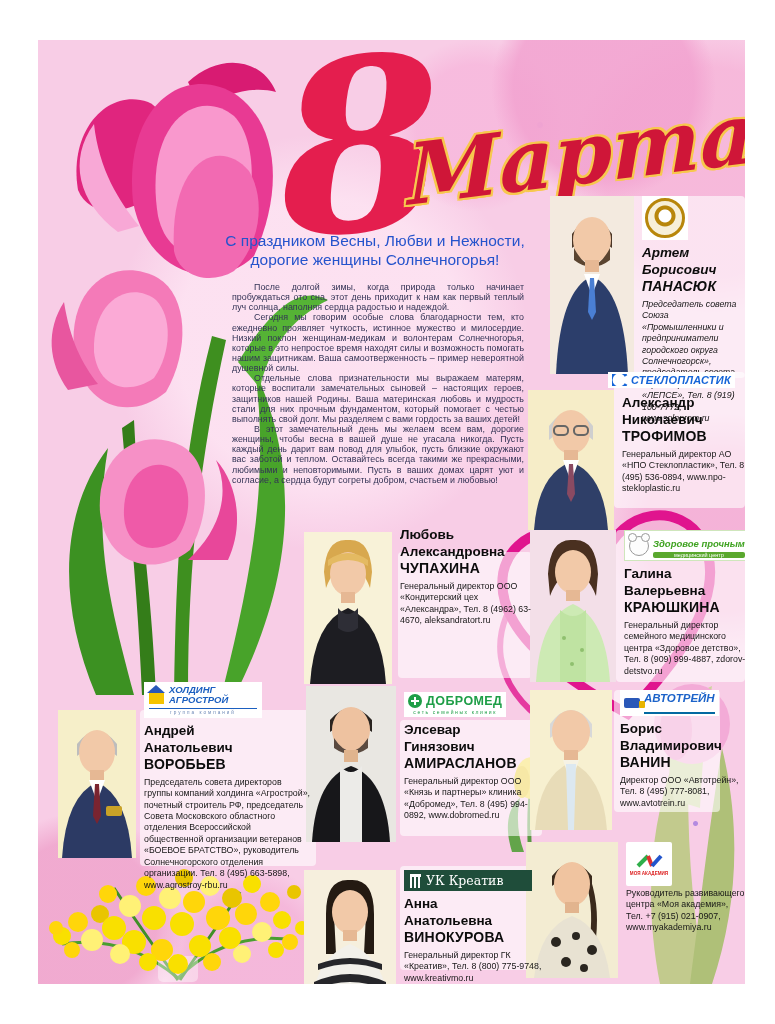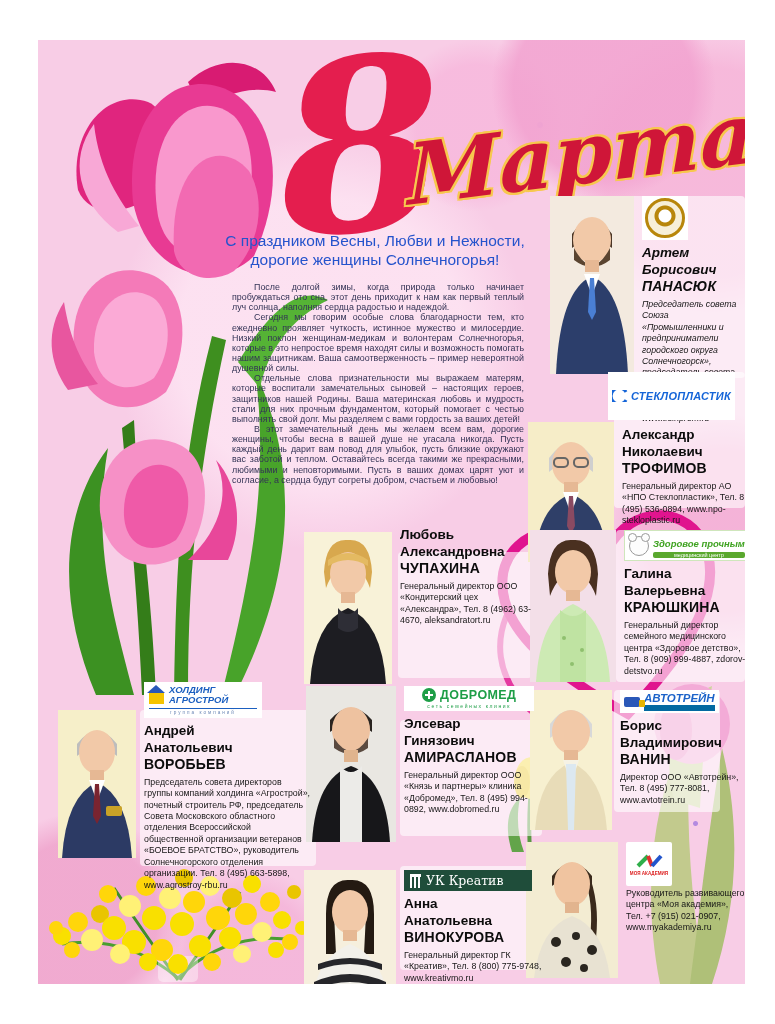--- a/index.html
+++ b/index.html
@@ -43,39 +43,39 @@
   .pname span{display:block;}
   .pname .last{font-size:14px;letter-spacing:.2px;}
   .pdesc{font-size:8.8px;line-height:1.3;color:#161616;}
 
   
   .logo{margin-bottom:2px;}
   .logo-box{background:#fff;border-radius:2px;}
   .emblem{width:46px;height:44px;background:#fff;display:flex;align-items:center;justify-content:center;}
   .em-ring{width:34px;height:34px;border-radius:50%;border:3px solid #b8860b;
      background:radial-gradient(circle at 50% 44%, #ffffff 0 6px, #b8860b 7px 10px, #f7efd8 11px);}
-  .steklo{display:flex;align-items:center;gap:3px;background:#fff;padding:18px 4px;width:fit-content;}
+  .steklo{display:flex;align-items:center;gap:3px;background:#fff;padding:2px 4px;width:fit-content;}
   .steklo .txt{color:#1565d8;font-weight:bold;font-style:italic;font-size:11px;letter-spacing:.3px;}
   .zdetstvo{display:flex;align-items:center;gap:4px;background:#fff;border:1px solid #cfe6bc;padding:2px 4px;width:116px;}
   .bear{flex:none;width:18px;height:18px;border:1.5px solid #9a9a9a;border-radius:50%;background:#fdfdfd;position:relative;}
   .bear:before,.bear:after{content:'';position:absolute;top:-4px;width:7px;height:7px;border-radius:50%;background:#fdfdfd;border:1.5px solid #9a9a9a;}
   .bear:before{left:-2px;} .bear:after{right:-2px;}
   .zd-t1{color:#3fa321;font-weight:bold;font-style:italic;font-size:9.5px;line-height:1.05;}
   .zd-t2{display:block;background:#5aa82e;color:#fff;font-size:5.5px;font-style:normal;text-align:center;border-radius:2px;padding:0 2px;margin-top:1px;}
   .avtotrein{display:flex;align-items:center;gap:4px;background:#fff;padding:2px 4px;width:fit-content;}
   .truck{flex:none;width:16px;height:10px;background:#2a58b8;border-radius:2px;position:relative;}
   .truck:after{content:'';position:absolute;right:-5px;bottom:0;width:6px;height:7px;background:#e8b500;border-radius:1px;}
-  .avtotrein .txt{color:#1c63c9;font-weight:bold;font-style:italic;font-size:11.5px;border-bottom:6px solid #0369a1;padding-bottom:1px;}
+  .avtotrein .txt{color:#1c63c9;font-weight:bold;font-style:italic;font-size:11.5px;border-bottom:2px solid #0369a1;padding-bottom:8px;}
   .akadem{width:46px;height:44px;background:#fff;display:flex;flex-direction:column;align-items:center;justify-content:center;gap:1px;}
   .akadem .zz{display:block;}
   .akadem .txt{font-size:4.6px;font-weight:bold;color:#d22;text-align:center;line-height:1.1;}
   .oval{width:92px;height:48px;border:2px solid #a0539f;border-radius:50%;background:#fff;
         display:flex;align-items:center;justify-content:center;margin:0 auto 2px auto;
         font-family:"DejaVu Serif",serif;font-style:italic;color:#a0539f;font-size:13.5px;}
-  .dobromed{background:#fff;padding:2px 18px;width:fit-content;}
+  .dobromed{background:#fff;padding:2px 4px;width:fit-content;margin-top:6px;}
   .dobromed .row{display:flex;align-items:center;gap:4px;}
   .dm-ic{flex:none;width:14px;height:14px;border-radius:50%;background:#1e9e47;position:relative;}
   .dm-ic:before{content:'';position:absolute;left:6px;top:3px;width:2px;height:8px;background:#fff;}
   .dm-ic:after{content:'';position:absolute;left:3px;top:6px;width:8px;height:2px;background:#fff;}
   .dobromed .txt{color:#1e9e47;font-weight:bold;font-size:12.5px;letter-spacing:.4px;}
   .dobromed .sub{display:block;color:#1e9e47;font-size:5px;letter-spacing:1.6px;text-align:center;margin-top:1px;}
   .kreativ{width:128px;height:21px;background:#1f4d3a;color:#fff;display:flex;align-items:center;gap:5px;padding:0 6px;box-sizing:border-box;}
   .bld{flex:none;width:11px;height:11px;background:repeating-linear-gradient(90deg,#fff 0 2px,#1f4d3a 2px 4px);border-top:3px solid #fff;}
   .kreativ .txt{font-family:"DejaVu Serif",serif;font-size:12.5px;}
   .agro{background:#fff;padding:3px 5px;width:108px;}

